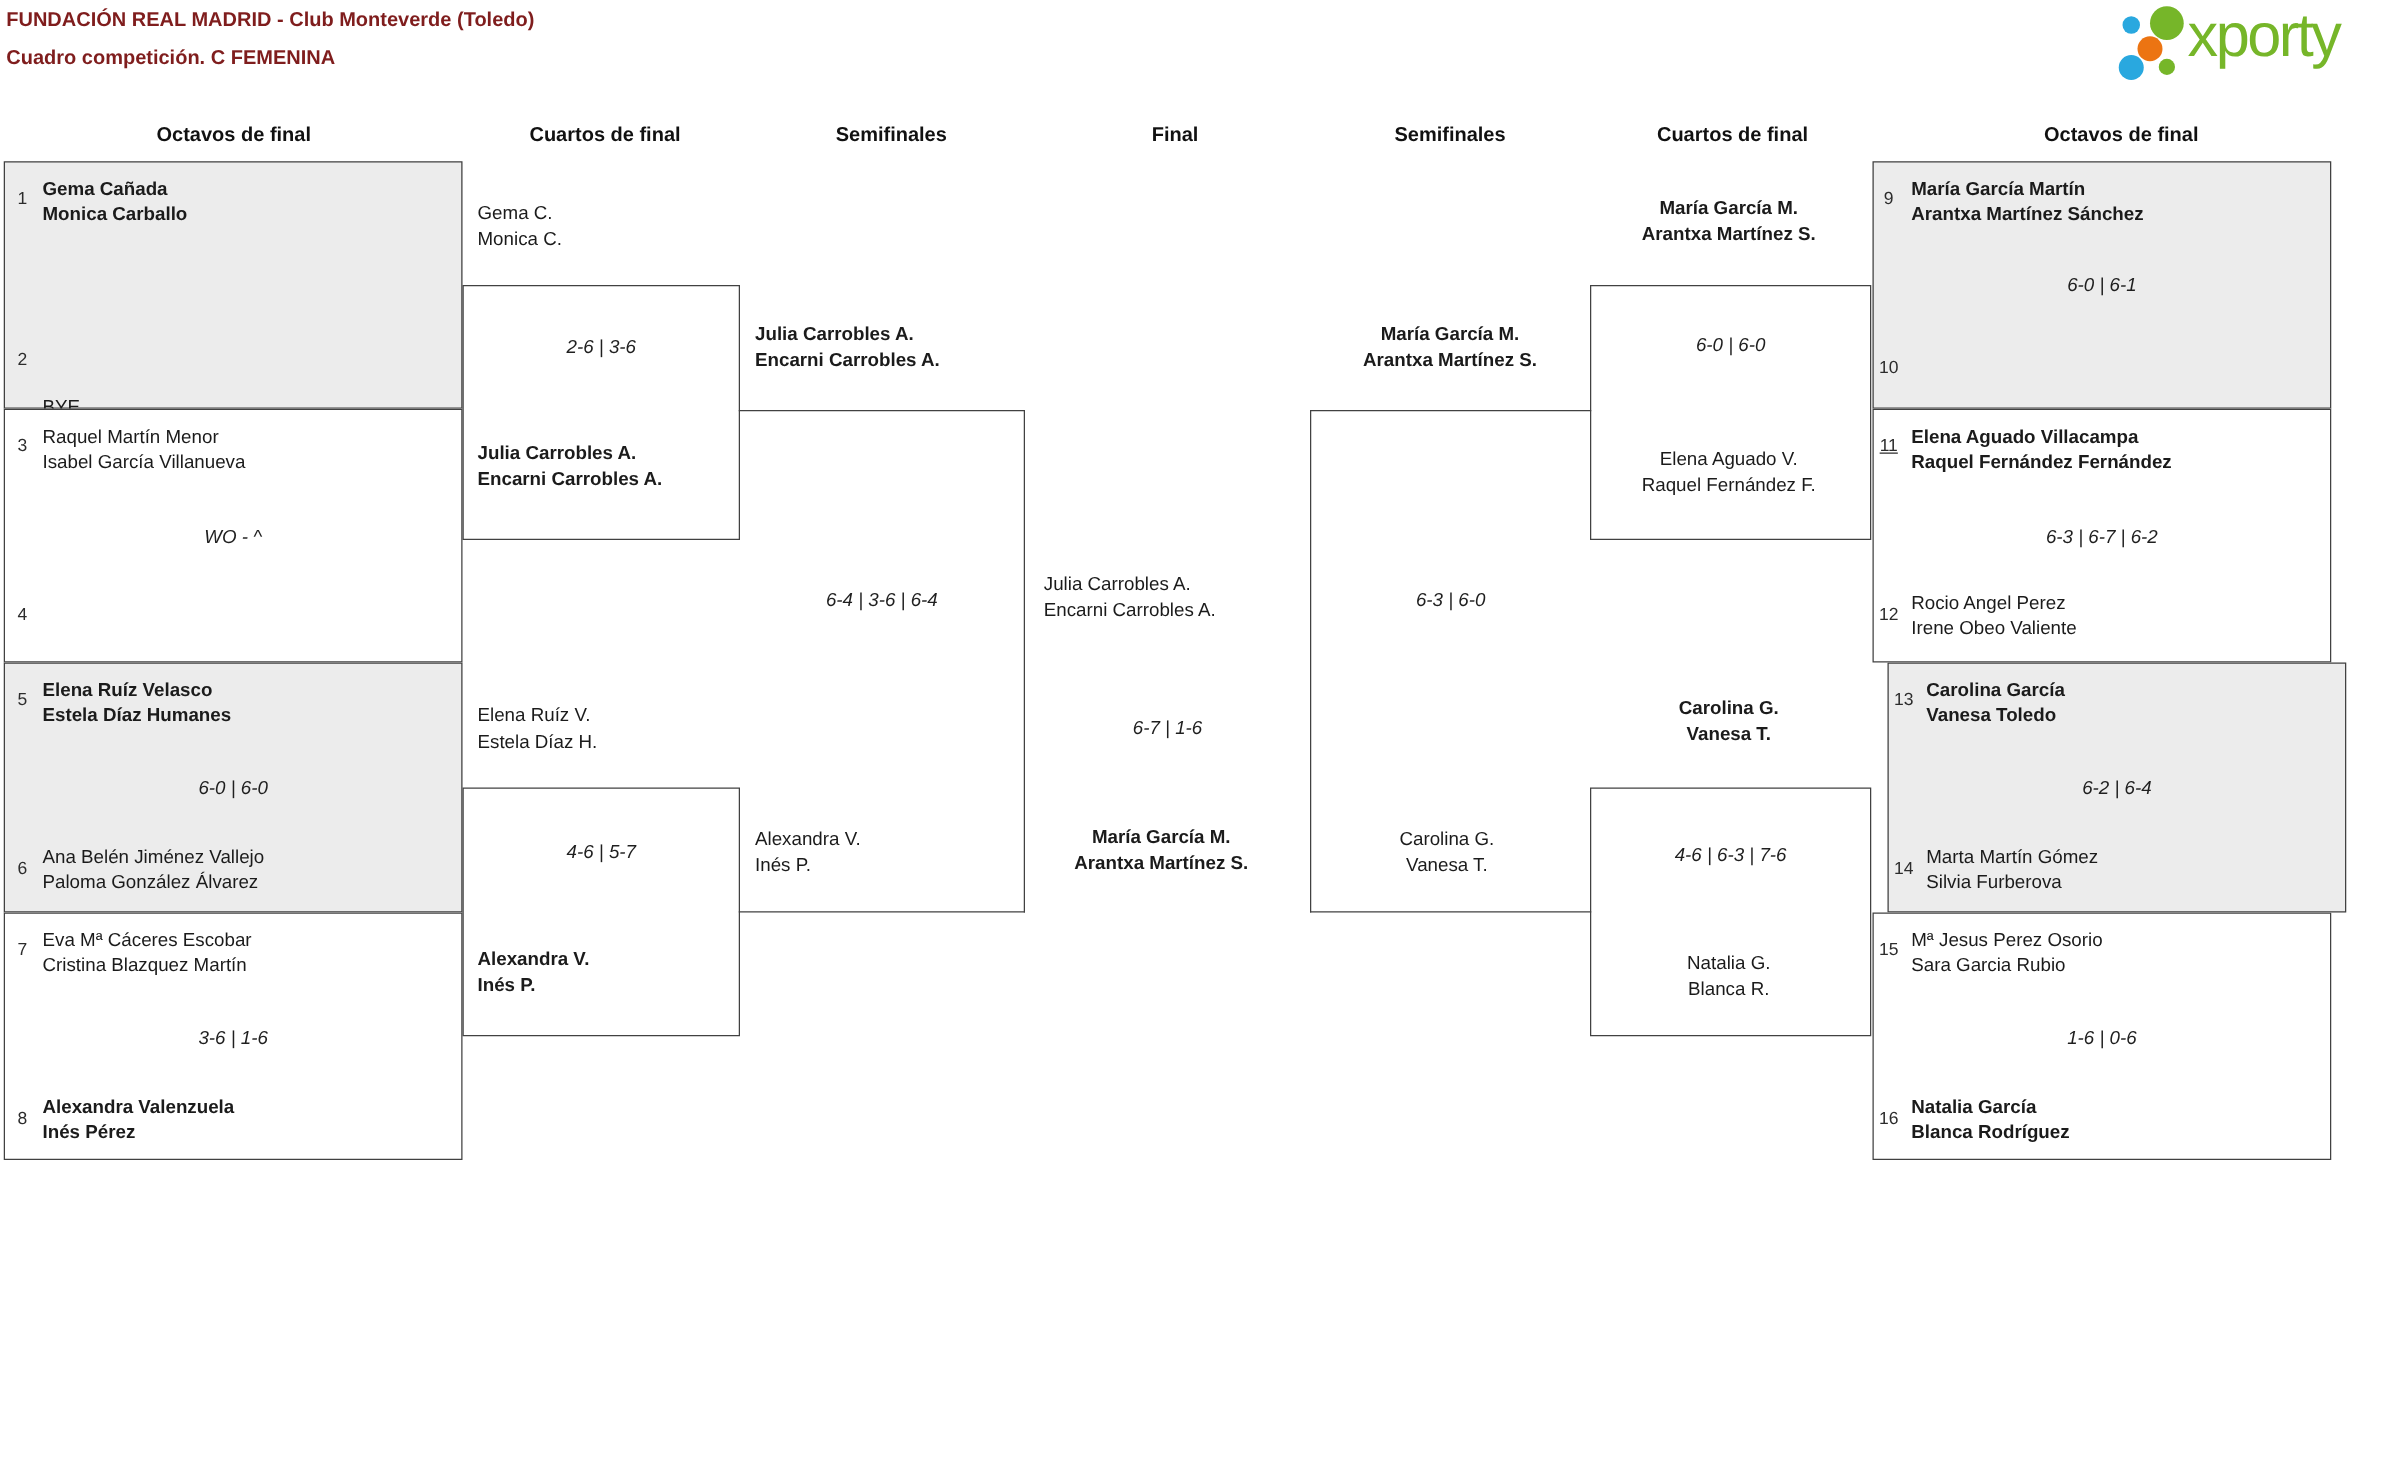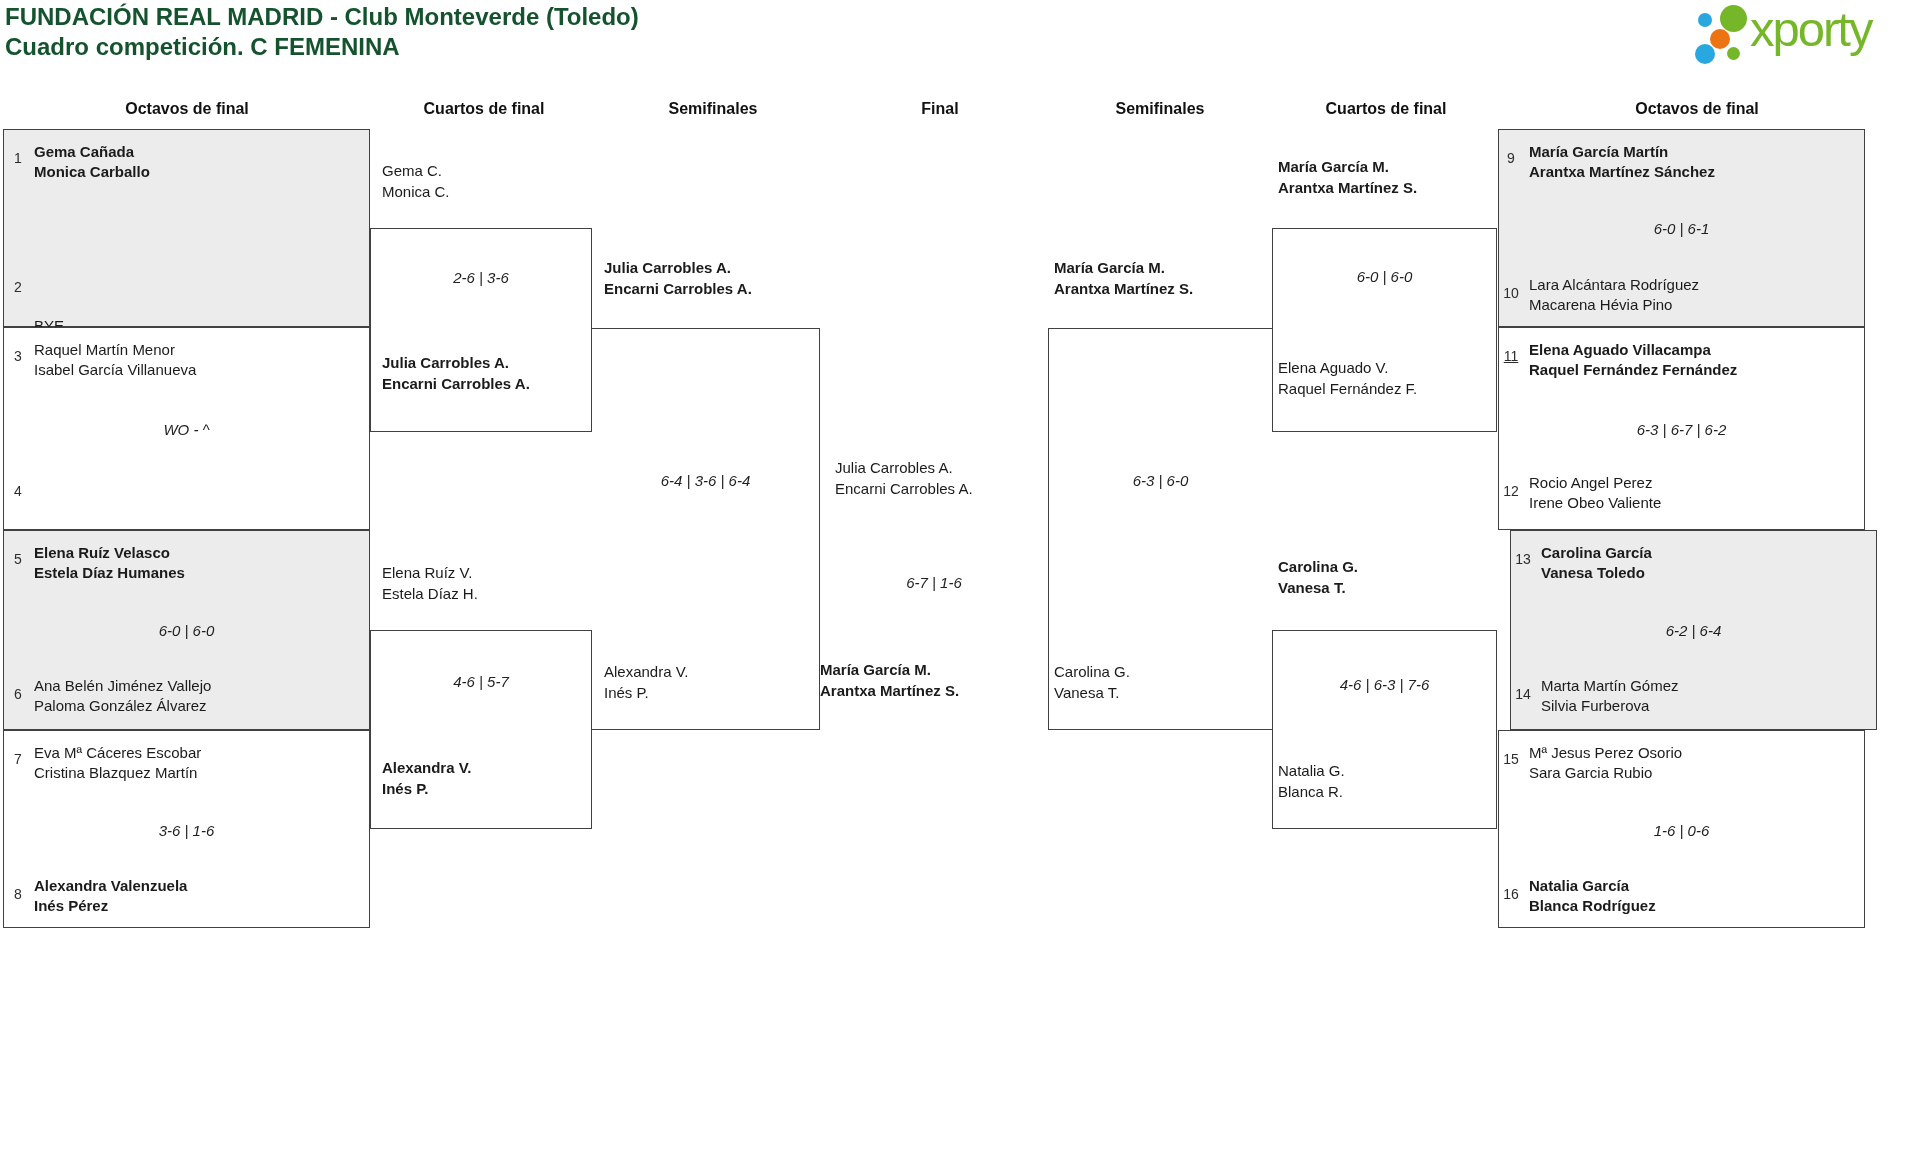--- a/index.html
+++ b/index.html
@@ -1,32 +1,32 @@
 <!DOCTYPE html>
 <html><head>
 <meta charset="utf-8">
 <style>
   html,body{margin:0;padding:0;background:#fff;}
   body{width:1920px;height:1166px;position:relative;overflow:hidden;
        font-family:"Liberation Sans",sans-serif;color:#1b1b1b;
        -webkit-font-smoothing:antialiased;}
-  .title{position:absolute;left:5px;top:2px;font-size:24px;line-height:30px;
-         font-weight:700;color:#14532d;letter-spacing:0;}
+  .title{position:absolute;left:5px;top:2px;font-size:16px;line-height:30px;
+         font-weight:700;color:#7f1d1d;letter-spacing:0;}
   .hdr{position:absolute;top:100px;width:220px;text-align:center;
        font-size:16px;font-weight:700;color:#111;}
   .obox{position:absolute;border:1px solid #414141;box-sizing:border-box;background:#fff;}
   .obox.shaded{background:#ececec;}
   .cbox{position:absolute;border:1px solid #414141;box-sizing:border-box;background:transparent;}
   .cbox.no-left{border-left:none;}
   .cbox.no-right{border-right:none;}
   .seed{position:absolute;width:20px;text-align:center;font-size:14px;
         line-height:20px;color:#2c2c2c;}
   .team{position:absolute;left:30px;right:8px;font-size:15px;line-height:20px;}
   .entry{position:absolute;font-size:15px;line-height:21px;}
-  .entry.right{text-align:left;}
+  .entry.right{text-align:center;}
   .w{font-weight:700;}
   .score{position:absolute;text-align:center;font-size:15px;line-height:20px;color:#1f1f1f;font-style:italic;}
   .logo-dot{position:absolute;border-radius:50%;}
   .logo-text{position:absolute;left:1750px;top:0;font-size:49px;line-height:58px;
              font-weight:400;letter-spacing:-2px;}
 </style>
 </head>
 <body>
 
 <div class="title">
@@ -104,24 +104,20 @@
 </div>
 
 <div class="obox shaded" style="left:1498px;top:129px;width:367px;height:198px;">
   <div class="seed" style="left:2px;top:18px;">9</div>
   <div class="team w" style="top:12px;">
     <div>María García Martín</div>
     <div>Arantxa Martínez Sánchez</div>
   </div>
   <div class="score" style="left:0;right:0;top:89px;">6-0 | 6-1</div>
   <div class="seed" style="left:2px;top:153px;">10</div>
-  <div class="team" style="top:145px;">
-    <div>Lara Alcántara Rodríguez</div>
-    <div>Macarena Hévia Pino</div>
-  </div>
 </div>
 
 <div class="obox" style="left:1498px;top:327px;width:367px;height:203px;">
   <div class="seed" style="left:2px;top:18px;text-decoration:underline;">11</div>
   <div class="team w" style="top:12px;">
     <div>Elena Aguado Villacampa</div>
     <div>Raquel Fernández Fernández</div>
   </div>
   <div class="score" style="left:0;right:0;top:92px;">6-3 | 6-7 | 6-2</div>
   <div class="seed" style="left:2px;top:153px;">12</div>

